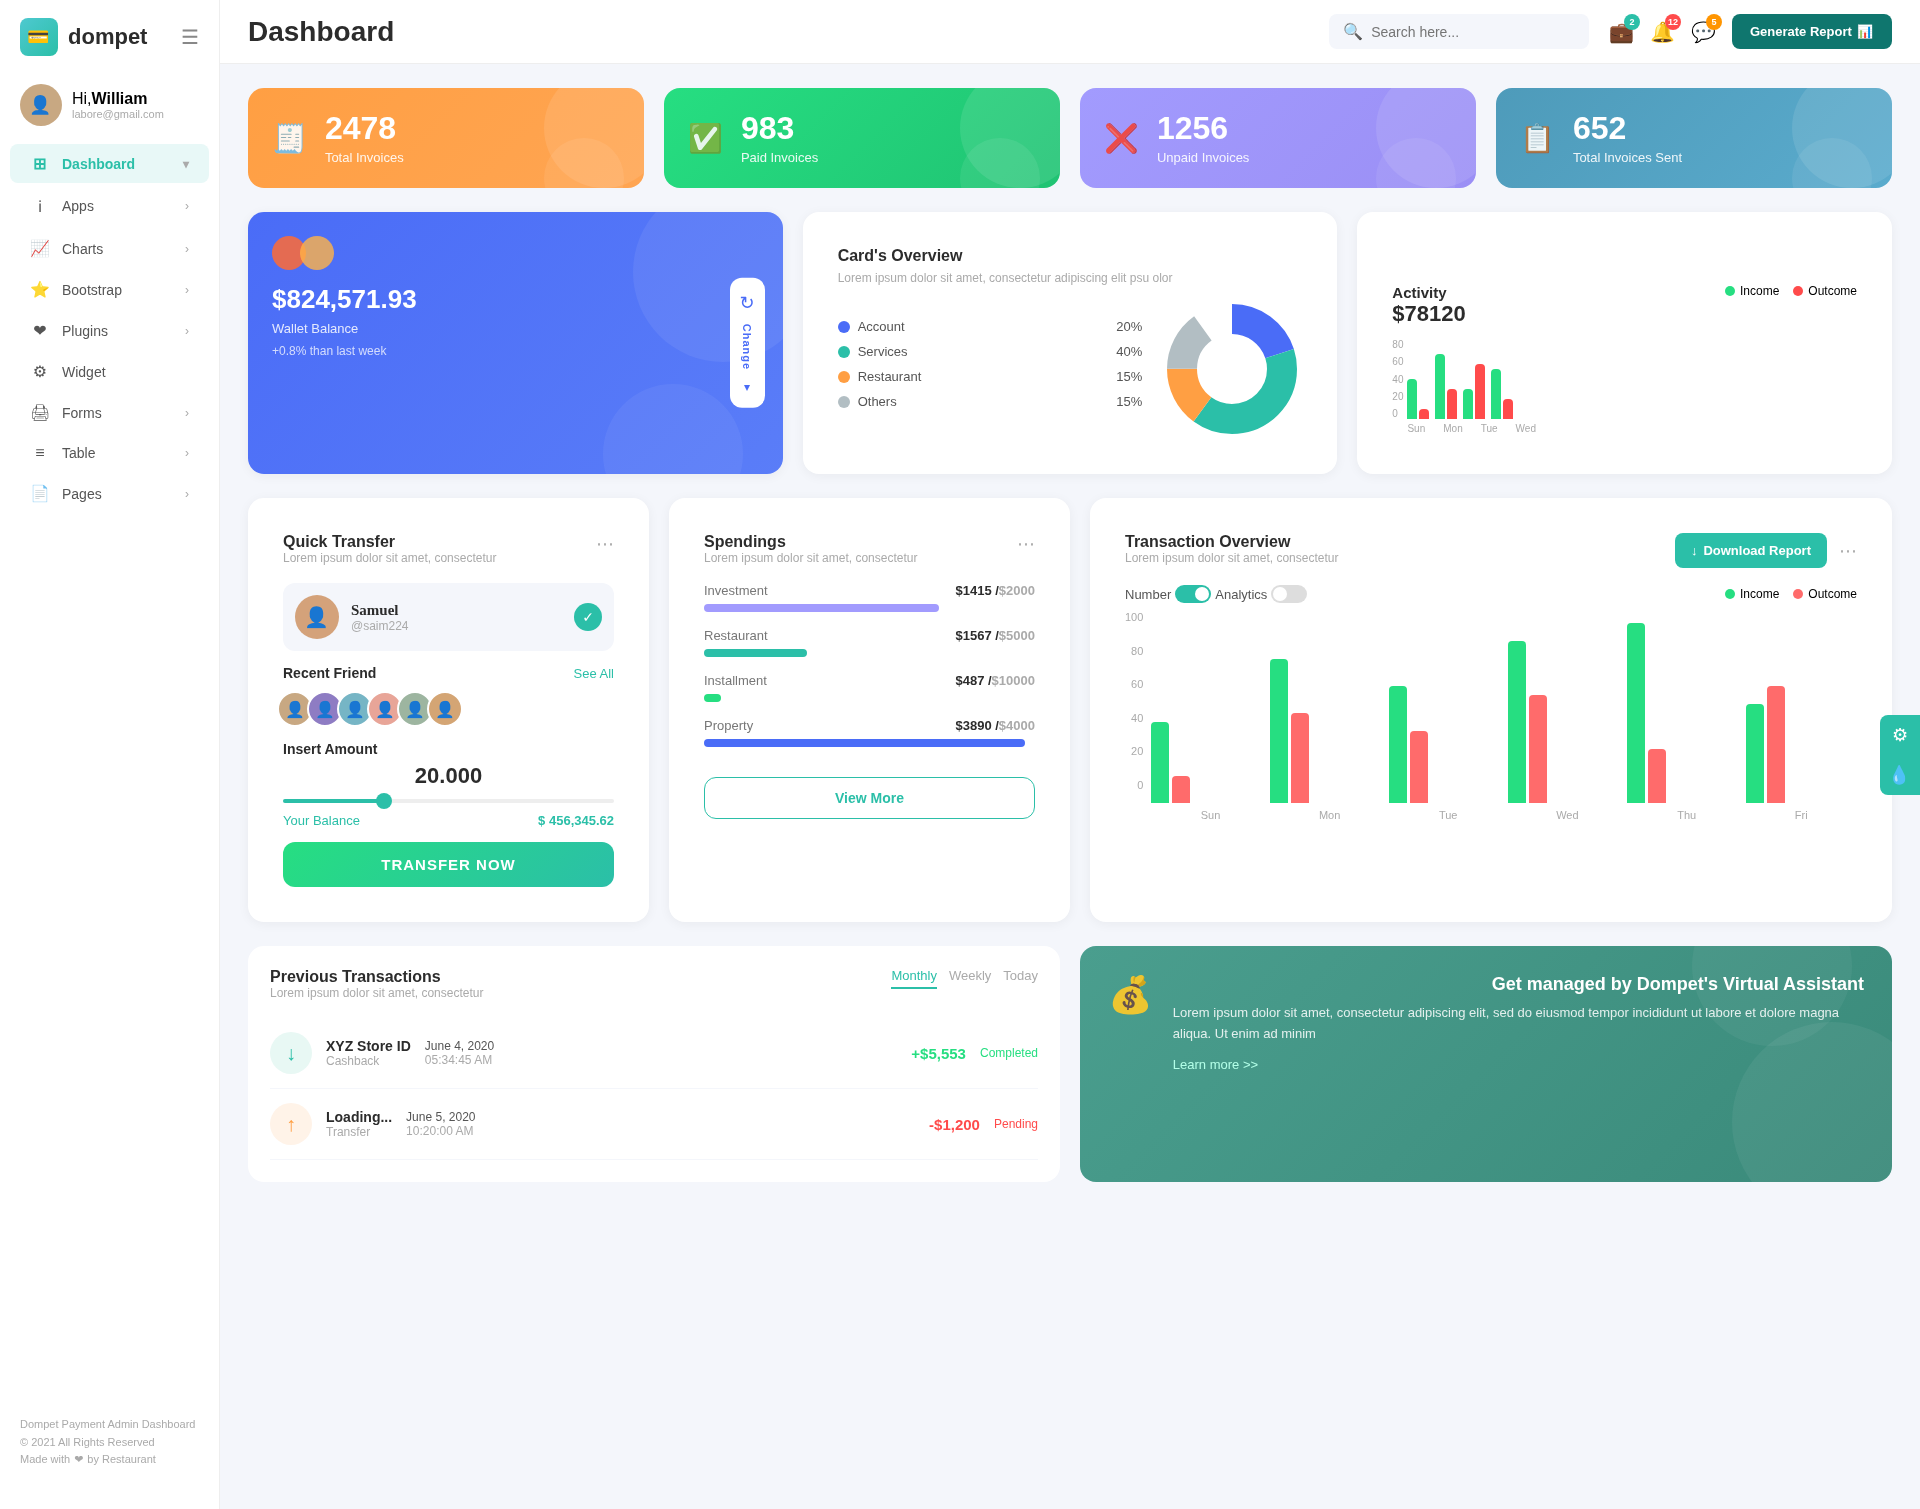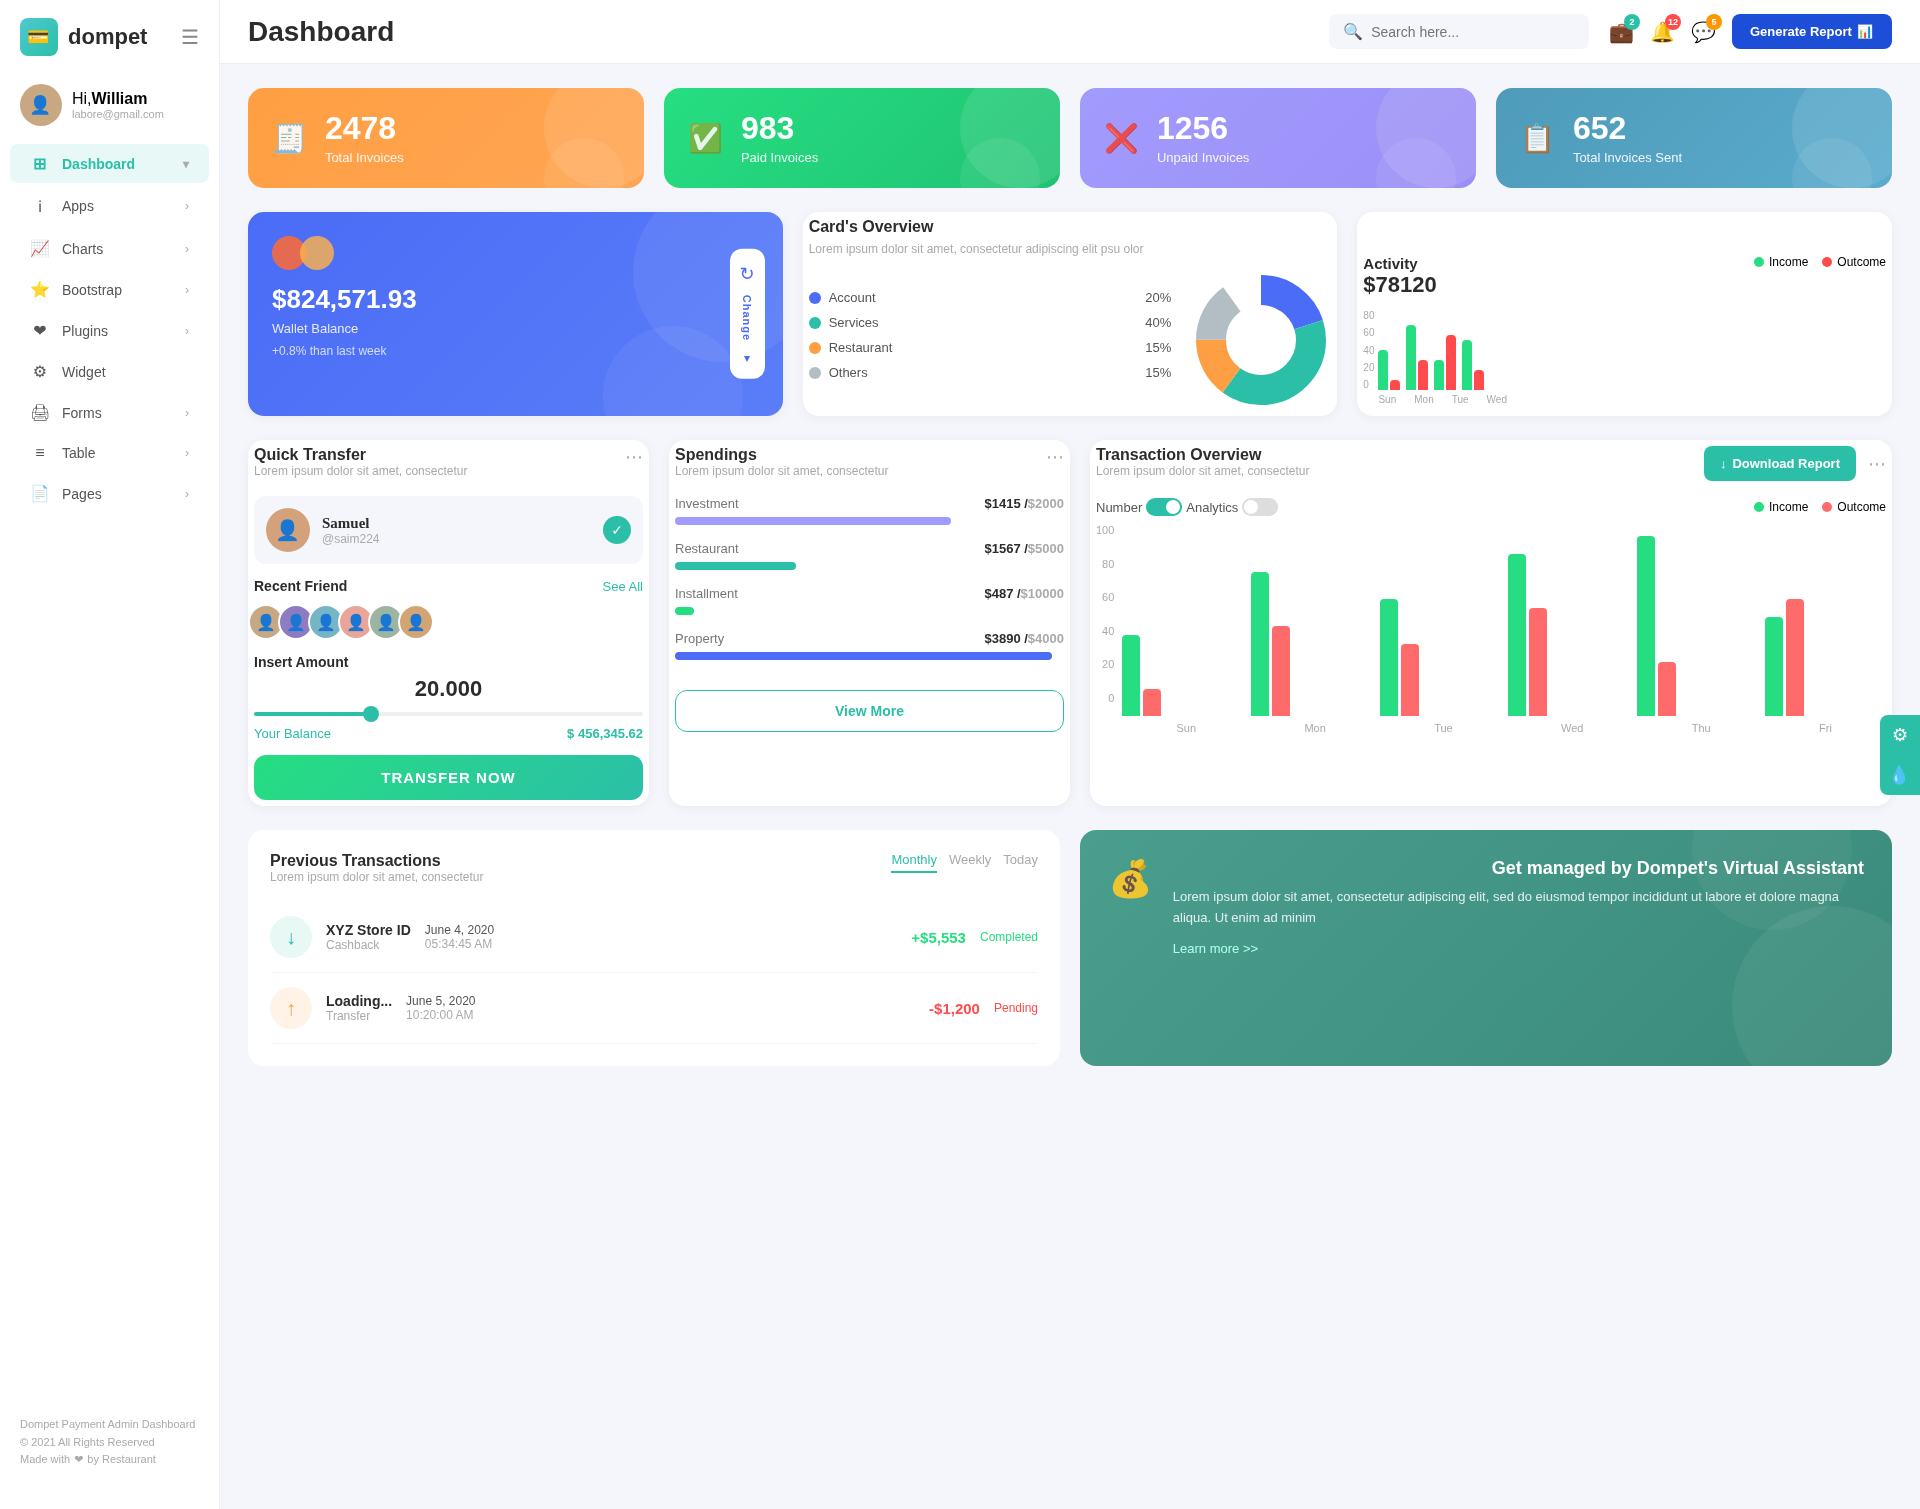--- a/index.html
+++ b/index.html
@@ -32,41 +32,41 @@
     .main { flex: 1; overflow: auto; }
     .topbar { display: flex; align-items: center; gap: 20px; padding: 14px 28px; background: #fff; border-bottom: 1px solid #eee; }
     .page-title { font-size: 28px; font-weight: 700; color: #2c2c2c; flex: 1; }
     .search-box { display: flex; align-items: center; gap: 8px; background: #f4f6fb; border-radius: 8px; padding: 8px 14px; min-width: 260px; }
     .search-input { border: none; background: transparent; outline: none; font-size: 14px; color: #888; width: 200px; }
     .topbar-icons { display: flex; align-items: center; gap: 16px; }
     .icon-btn { position: relative; cursor: pointer; color: #555; font-size: 20px; }
     .badge { position: absolute; top: -6px; right: -6px; background: #2bbfa8; color: white; border-radius: 50%; font-size: 9px; width: 16px; height: 16px; display: flex; align-items: center; justify-content: center; font-weight: 700; }
     .badge.red { background: #ff4b4b; }
     .badge.orange { background: #ff9500; }
-    .generate-btn { background: #1d4ed8; color: white; border: none; border-radius: 8px; padding: 10px 18px; font-size: 13px; font-weight: 600; cursor: pointer; display: flex; align-items: center; gap: 6px; white-space: nowrap; }
+    .generate-btn { background: #0f766e; color: white; border: none; border-radius: 8px; padding: 10px 18px; font-size: 13px; font-weight: 600; cursor: pointer; display: flex; align-items: center; gap: 6px; white-space: nowrap; }
 
     
     .content { padding: 24px 28px; }
 
     
     .stat-cards { display: grid; grid-template-columns: repeat(4, 1fr); gap: 20px; margin-bottom: 24px; }
     .stat-card { border-radius: 16px; padding: 22px 24px; color: white; display: flex; align-items: center; gap: 18px; min-height: 100px; position: relative; overflow: hidden; }
     .stat-card.orange { background: linear-gradient(135deg, #ff9f43, #ffa552); }
     .stat-card.green { background: linear-gradient(135deg, #26de81, #20c373); }
     .stat-card.purple { background: linear-gradient(135deg, #a29bfe, #9b8ff5); }
     .stat-card.teal { background: linear-gradient(135deg, #4e9bba, #5aabcd); }
     .stat-card-icon { font-size: 28px; opacity: 0.9; }
     .stat-card-info .number { font-size: 32px; font-weight: 700; line-height: 1; }
     .stat-card-info .label { font-size: 13px; opacity: 0.9; margin-top: 6px; }
     .stat-card-circle { position: absolute; right: -20px; top: -20px; width: 120px; height: 120px; border-radius: 50%; background: rgba(255,255,255,0.1); }
     .stat-card-circle2 { position: absolute; right: 20px; bottom: -30px; width: 80px; height: 80px; border-radius: 50%; background: rgba(255,255,255,0.08); }
 
     
     .mid-row { display: grid; grid-template-columns: 1fr 1fr 1fr; gap: 20px; margin-bottom: 24px; }
-    .card { background: #fff; border-radius: 16px; padding: 6px; box-shadow: 0 2px 12px rgba(0,0,0,0.05); }
+    .card { background: #fff; border-radius: 16px; padding: 35px; box-shadow: 0 2px 12px rgba(0,0,0,0.05); }
 
     
     .wallet-card { background: linear-gradient(135deg, #4a6cf7, #5a7df8); color: white; border-radius: 16px; padding: 24px; position: relative; overflow: hidden; }
     .wallet-card-circles { position: absolute; top: -30px; right: -30px; width: 180px; height: 180px; border-radius: 50%; background: rgba(255,255,255,0.07); }
     .wallet-card-circles2 { position: absolute; bottom: -50px; right: 40px; width: 140px; height: 140px; border-radius: 50%; background: rgba(255,255,255,0.06); }
     .card-logos { display: flex; gap: 6px; margin-bottom: 14px; }
     .card-logo-circle { width: 34px; height: 34px; border-radius: 50%; opacity: 0.85; }
     .card-balance { font-size: 26px; font-weight: 700; margin-bottom: 6px; }
     .card-balance-label { font-size: 13px; opacity: 0.85; }
     .card-change { font-size: 12px; opacity: 0.75; margin-top: 8px; }

